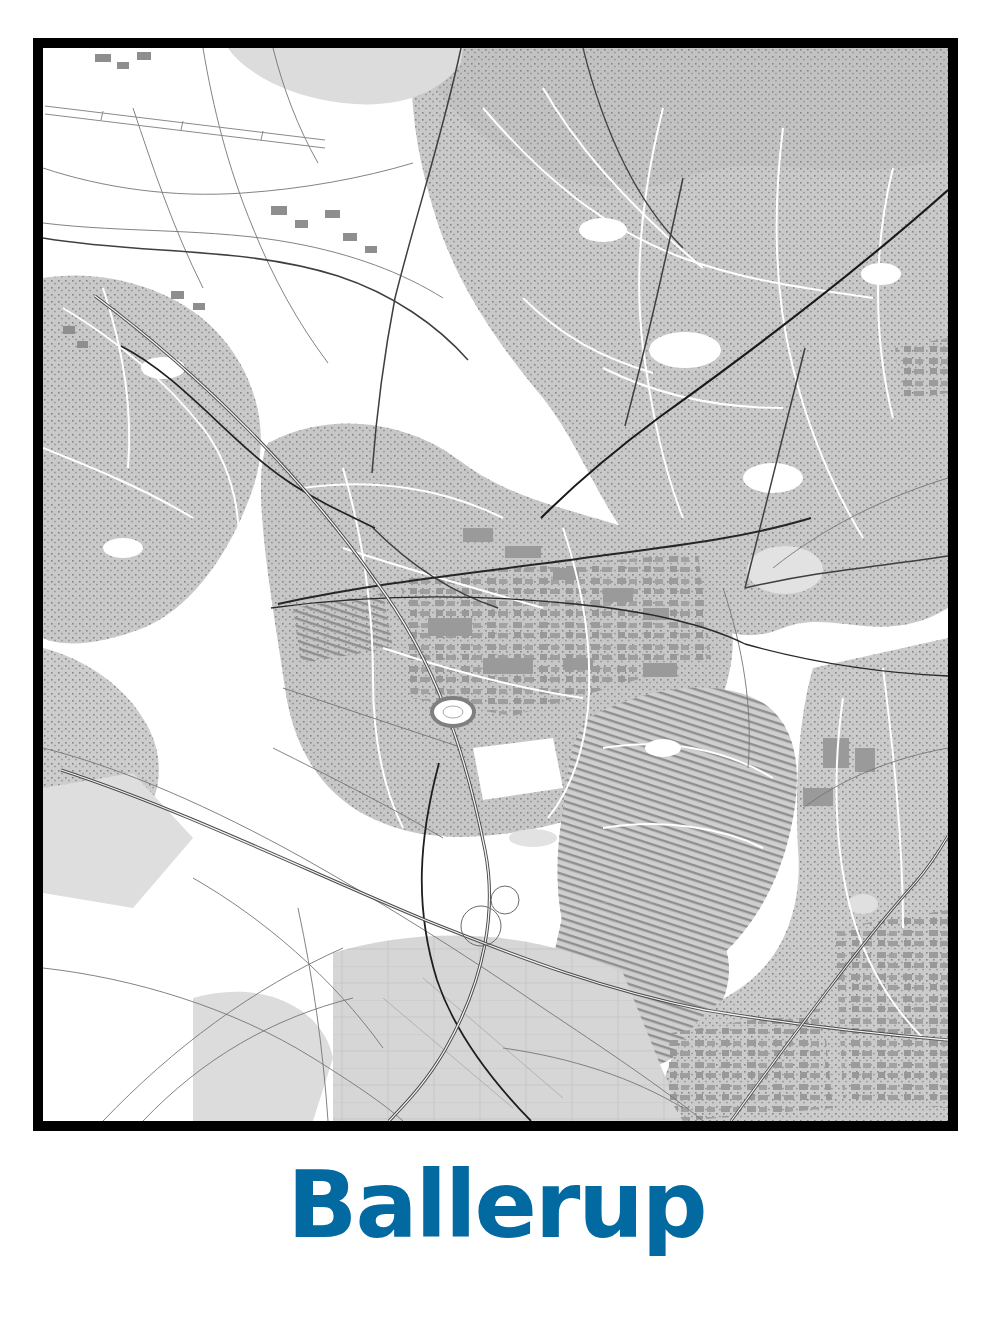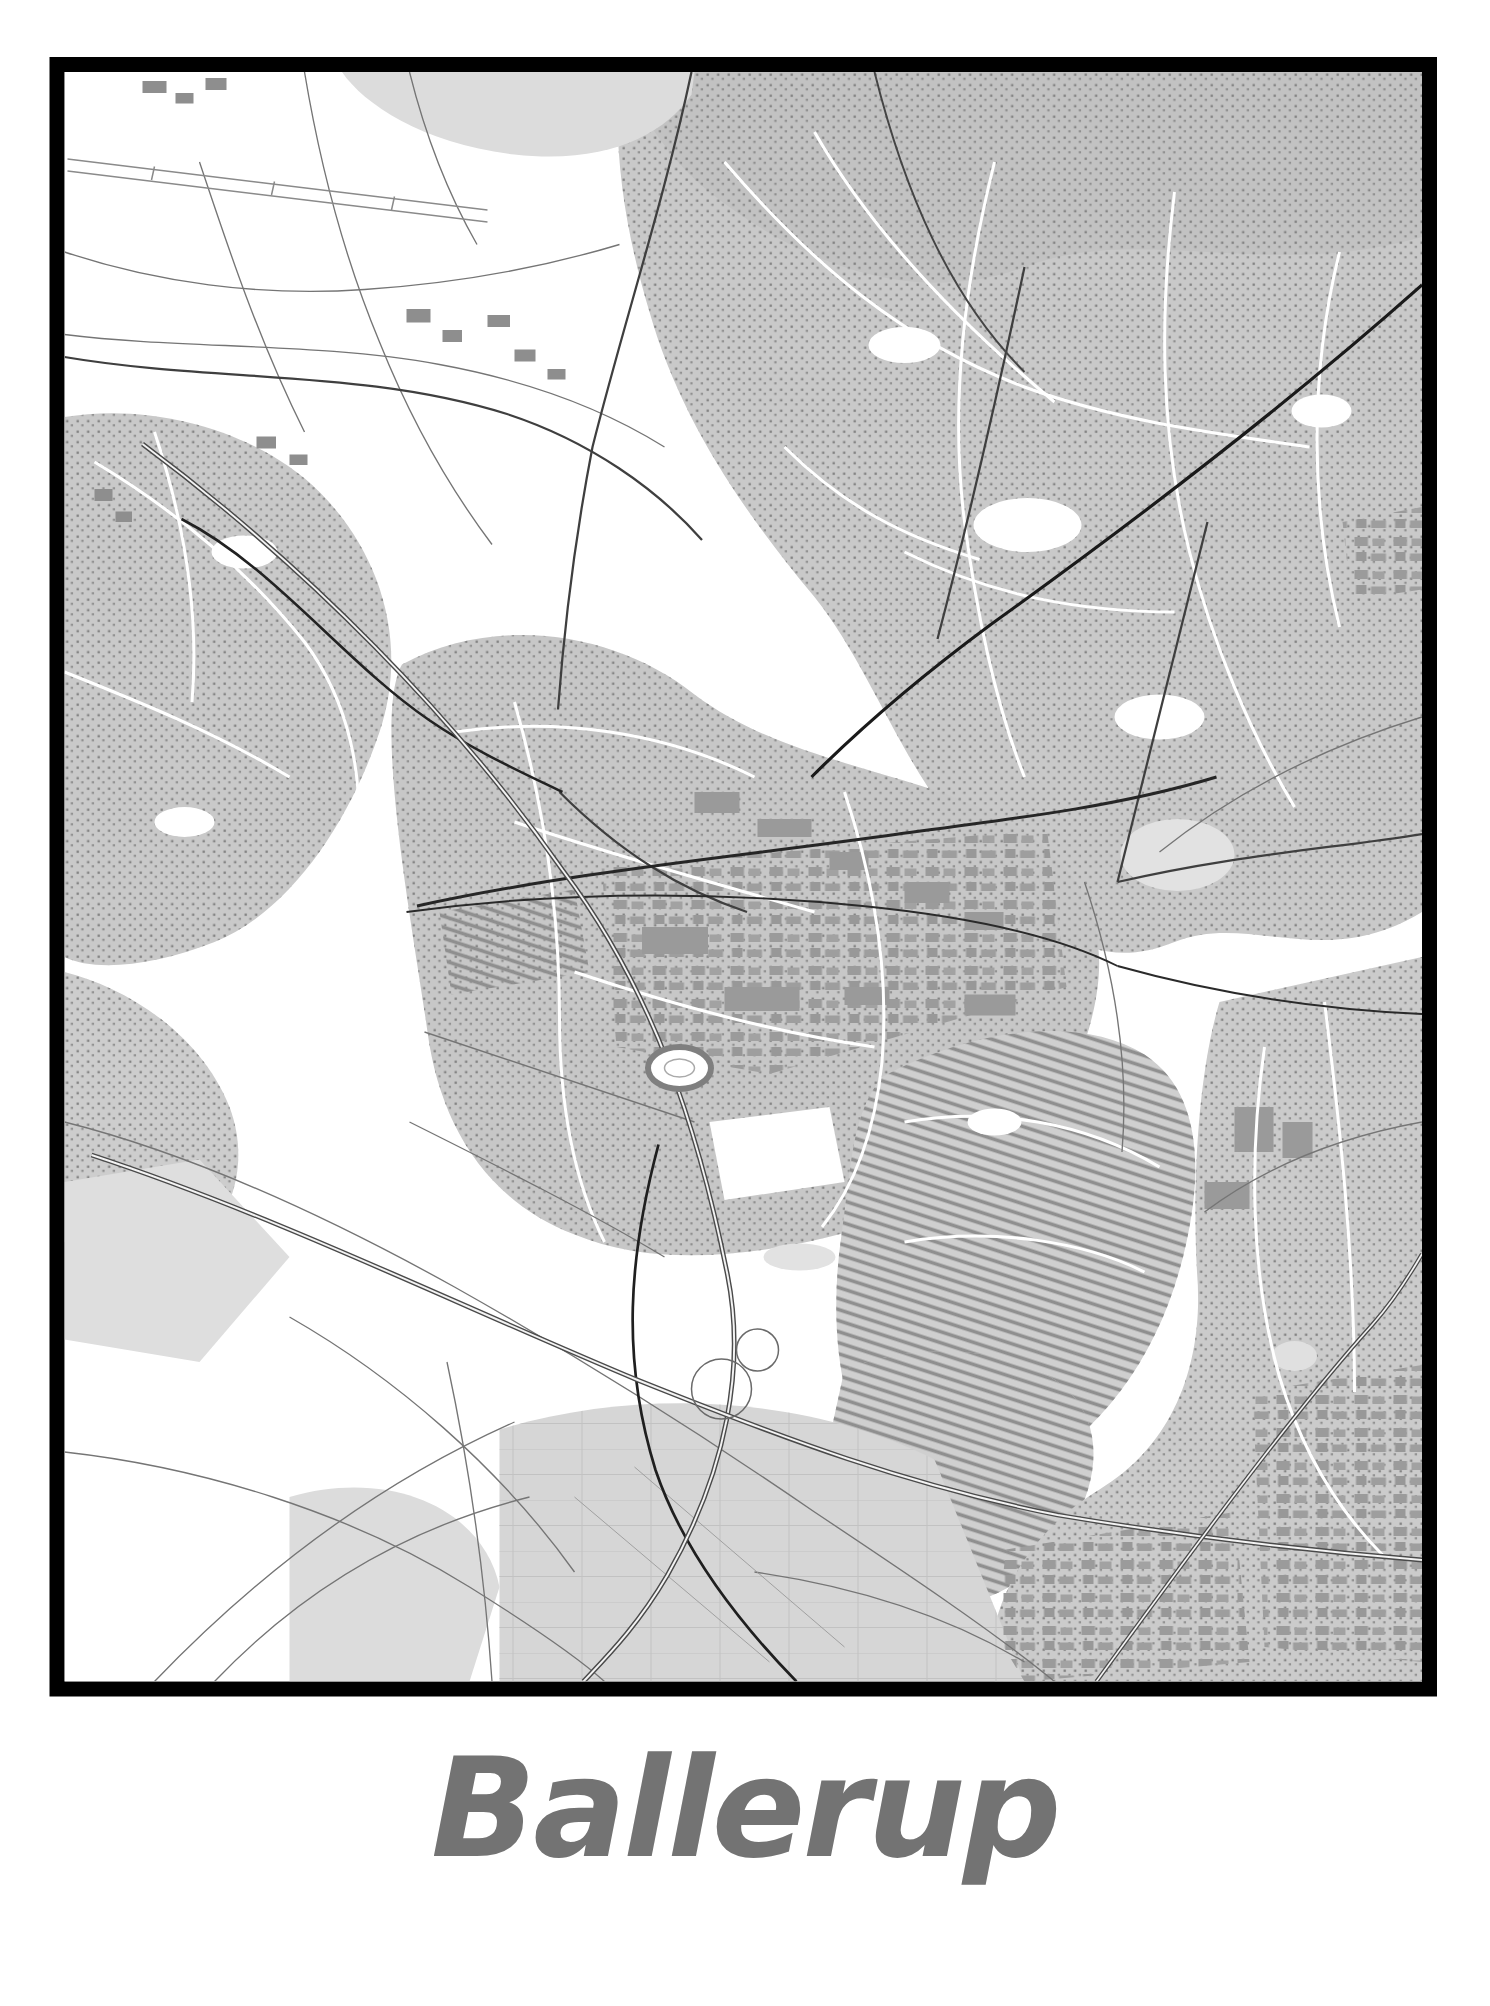--- a/index.html
+++ b/index.html
@@ -6,22 +6,22 @@
   body{width:993px;height:1337px;overflow:hidden;font-family:"DejaVu Sans",sans-serif;}
   .poster{position:relative;width:993px;height:1337px;background:#ffffff;}
   .map-frame{
     position:absolute;left:33px;top:38px;width:925px;height:1093px;
     border:10px solid #000000;box-sizing:border-box;background:#ffffff;overflow:hidden;
   }
   .map-frame svg{display:block;}
   .poster-title{
     position:absolute;left:0;top:1131px;width:100%;height:148px;
     display:flex;align-items:center;justify-content:center;
-    font-family:"DejaVu Sans",sans-serif;font-weight:700;font-style:italic;
-    font-size:92px;letter-spacing:-2px;color:#737373;white-space:nowrap;
+    font-family:"DejaVu Sans",sans-serif;font-weight:700;
+    font-size:92px;letter-spacing:-2px;color:#0369a1;white-space:nowrap;
   }
 </style>
 </head>
 <body>
 
 <div class="poster">
 
   <div class="map-frame">
     <svg width="905" height="1073" viewBox="0 0 905 1073" xmlns="http://www.w3.org/2000/svg">
       <defs>

